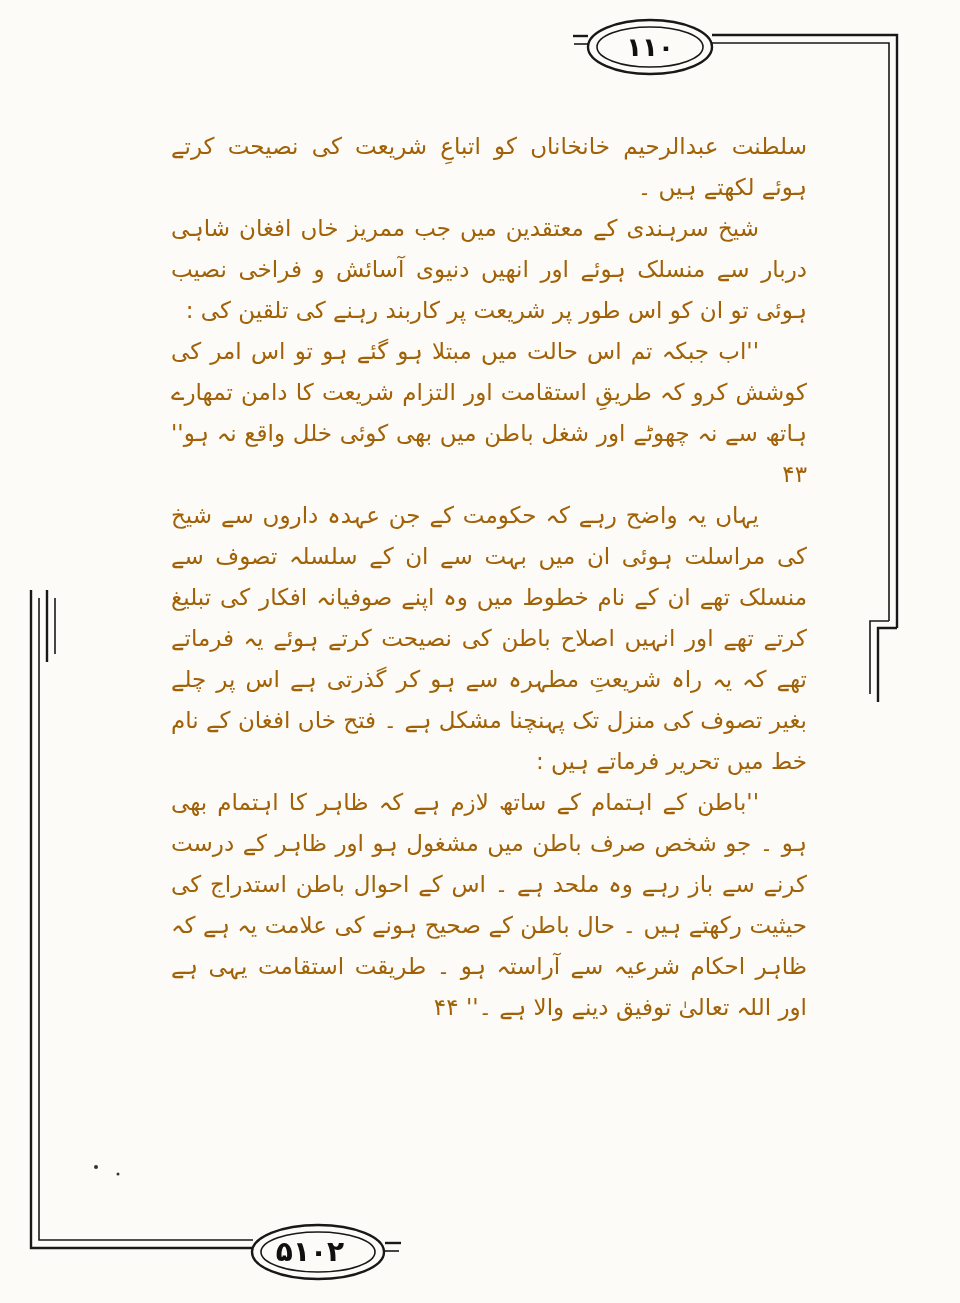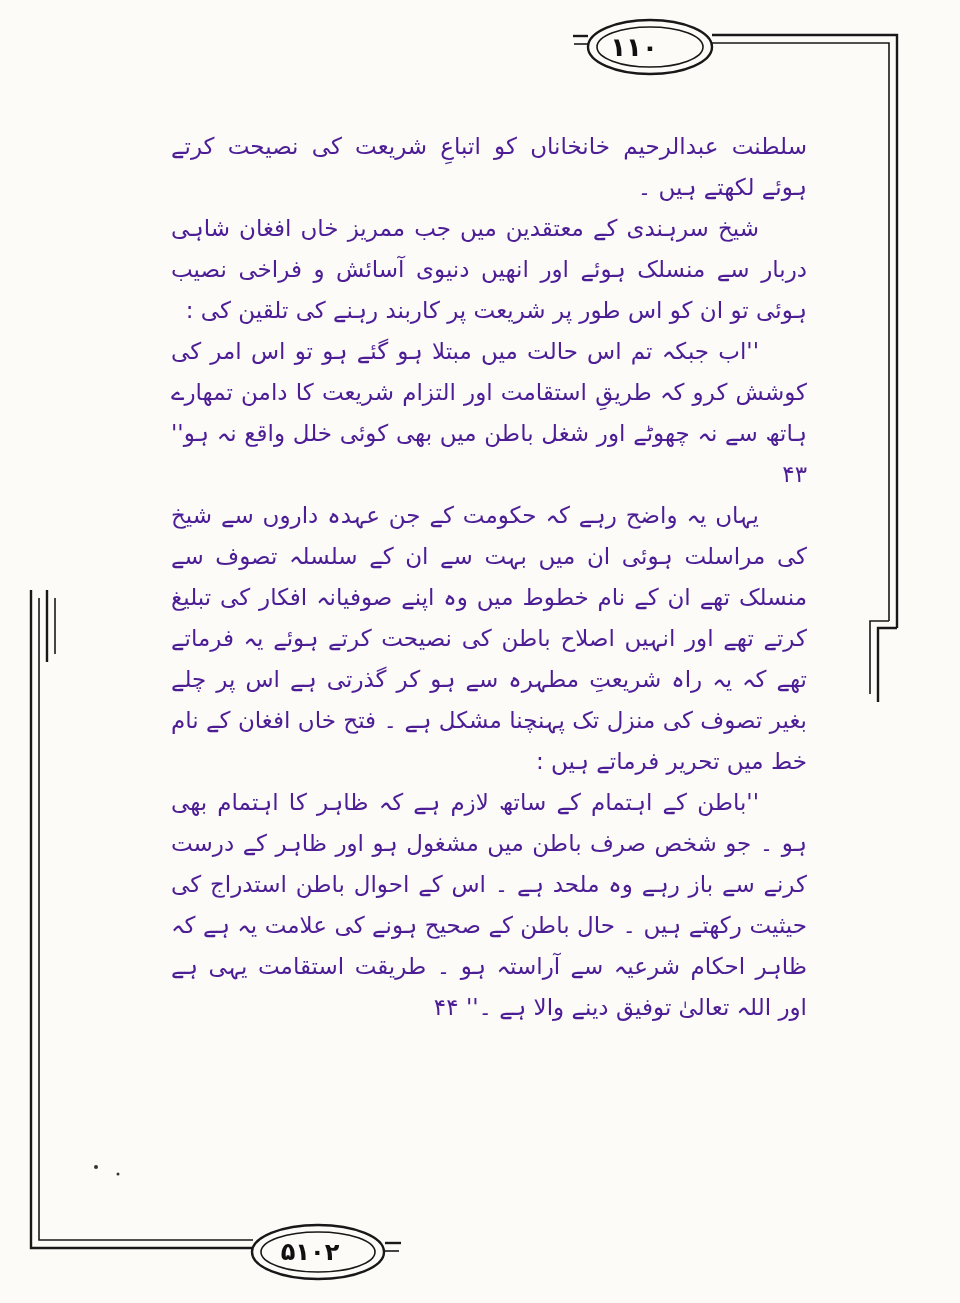--- a/index.html
+++ b/index.html
@@ -34,45 +34,45 @@
   .frame .dot   { fill: #333; stroke: none; }
   .cartouche-number {
     position: absolute;
     text-align: center;
     direction: rtl;
     color: #101010;
     font-weight: bold;
     letter-spacing: 2px;
   }
   .cartouche-number.top {
-    left: 574px;
+    left: 590px;
     top: 29px;
     width: 120px;
     height: 36px;
     line-height: 36px;
     font-size: 26px;
   }
   .cartouche-number.bottom {
     left: 254px;
     top: 1233px;
     width: 112px;
     height: 38px;
     line-height: 38px;
-    font-size: 24px;
+    font-size: 28px;
   }
   .text-block {
     position: absolute;
     top: 126px;
     right: 153px;
     width: 636px;
     direction: rtl;
     text-align: justify;
     font-size: 23px;
     line-height: 41px;
-    color: #4c1d95;
+    color: #a16207;
   }
   .para { margin: 0; }
   .para.indent { text-indent: 48px; }
 </style>
 </head>
 <body>
 
 <div class="page">
 
   <svg class="frame" viewBox="0 0 960 1303" xmlns="http://www.w3.org/2000/svg">

